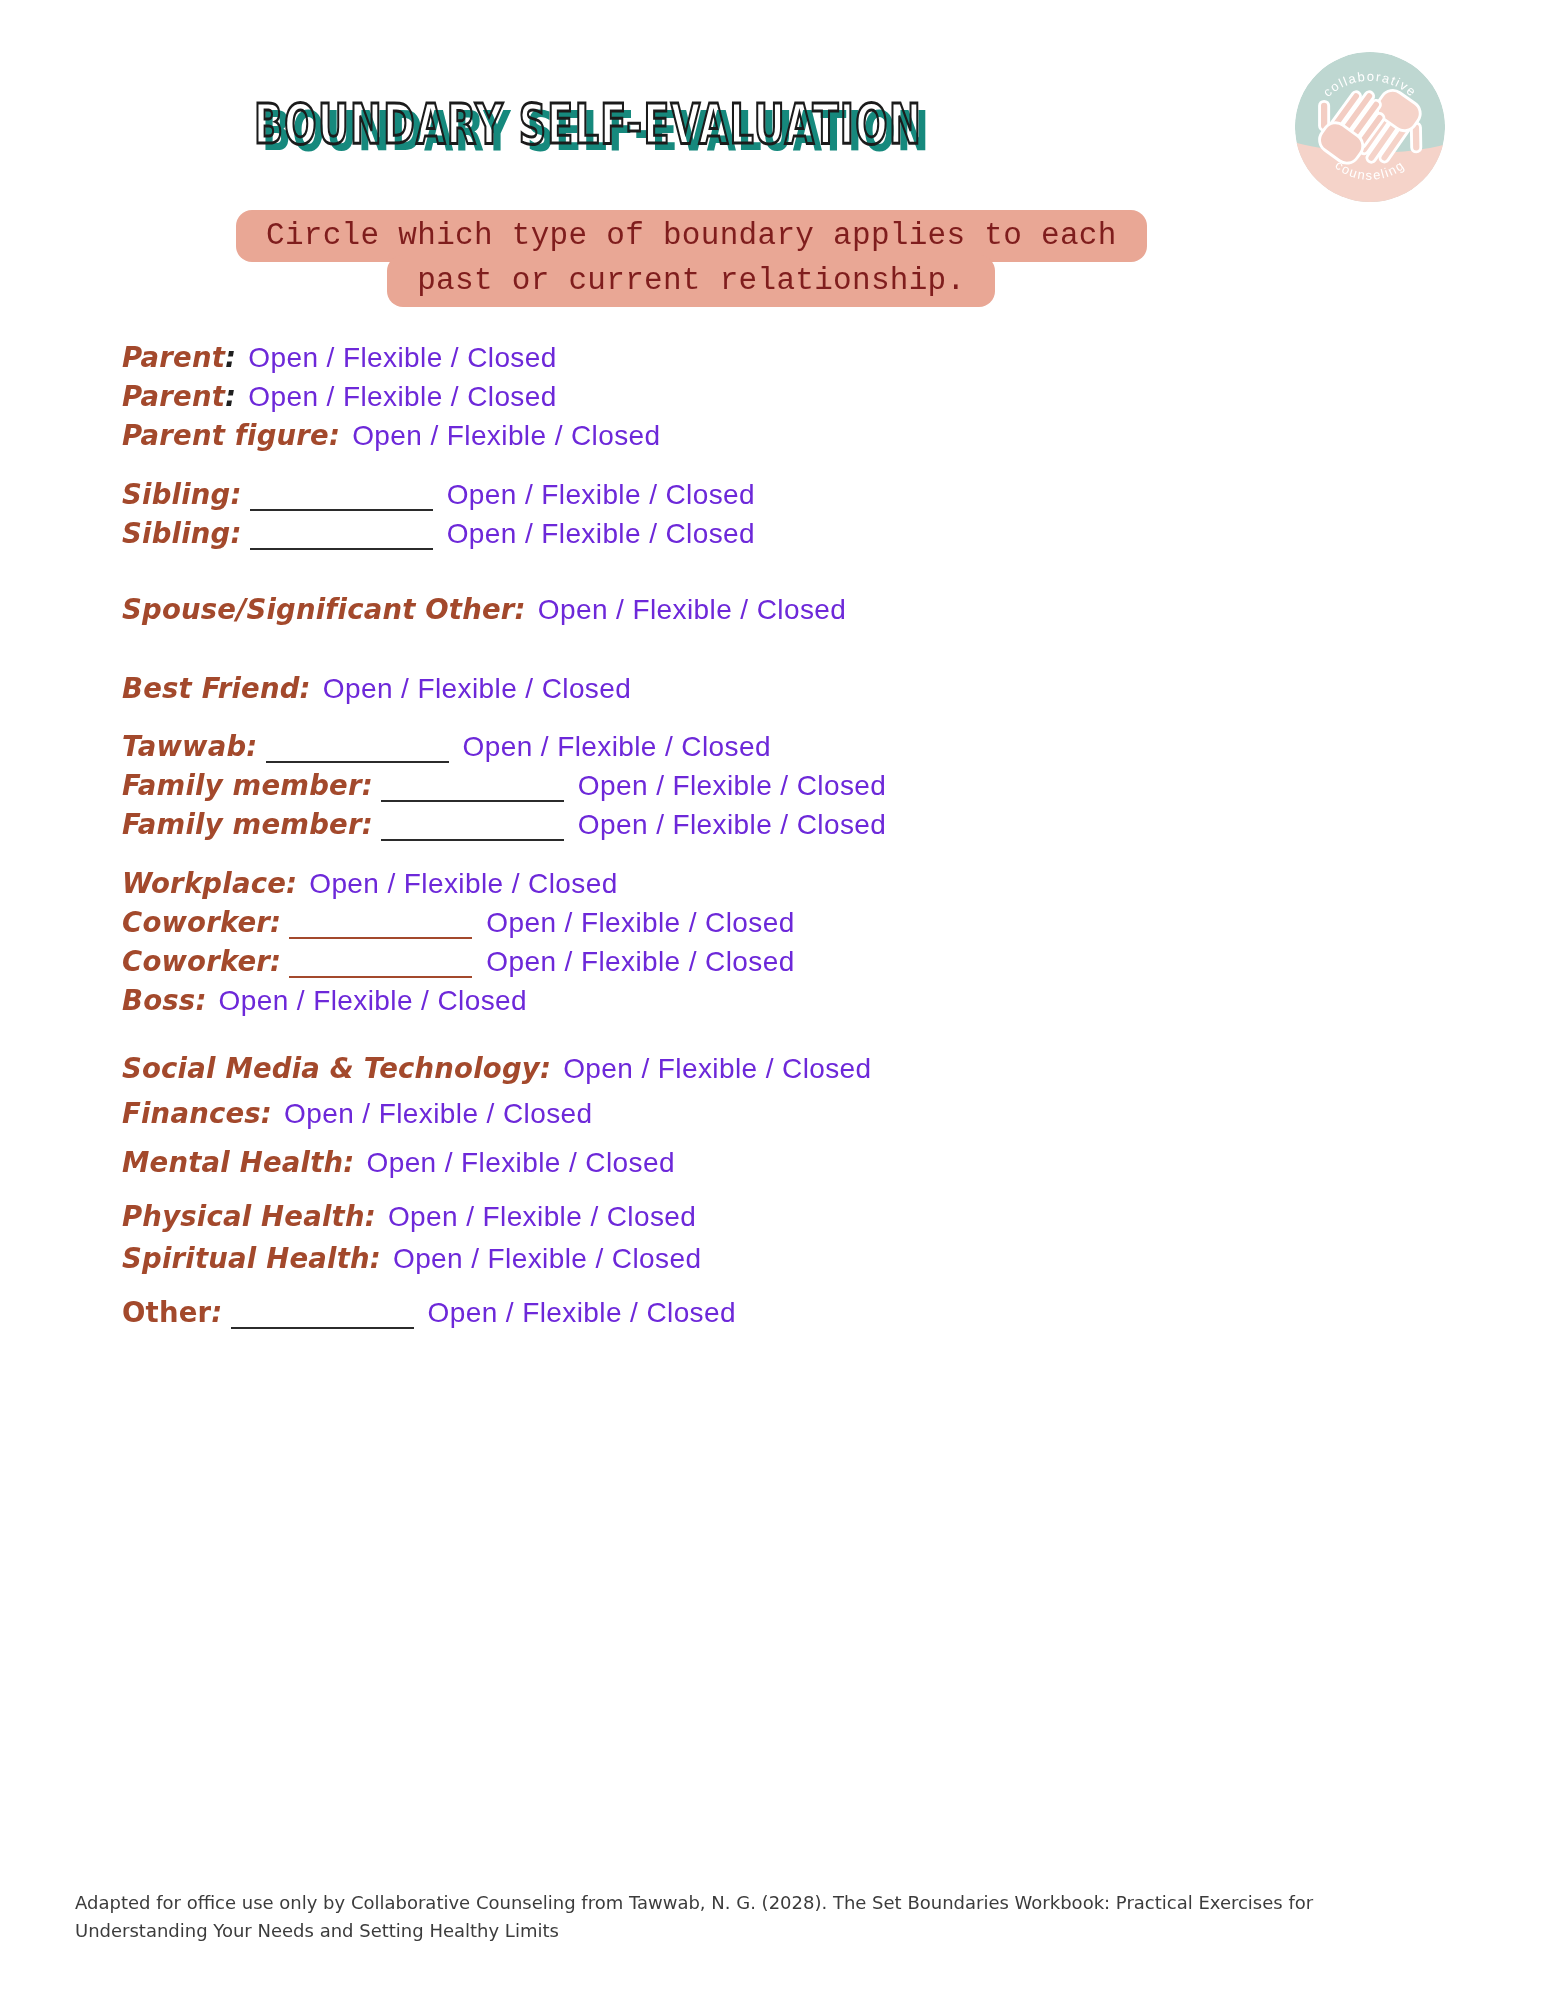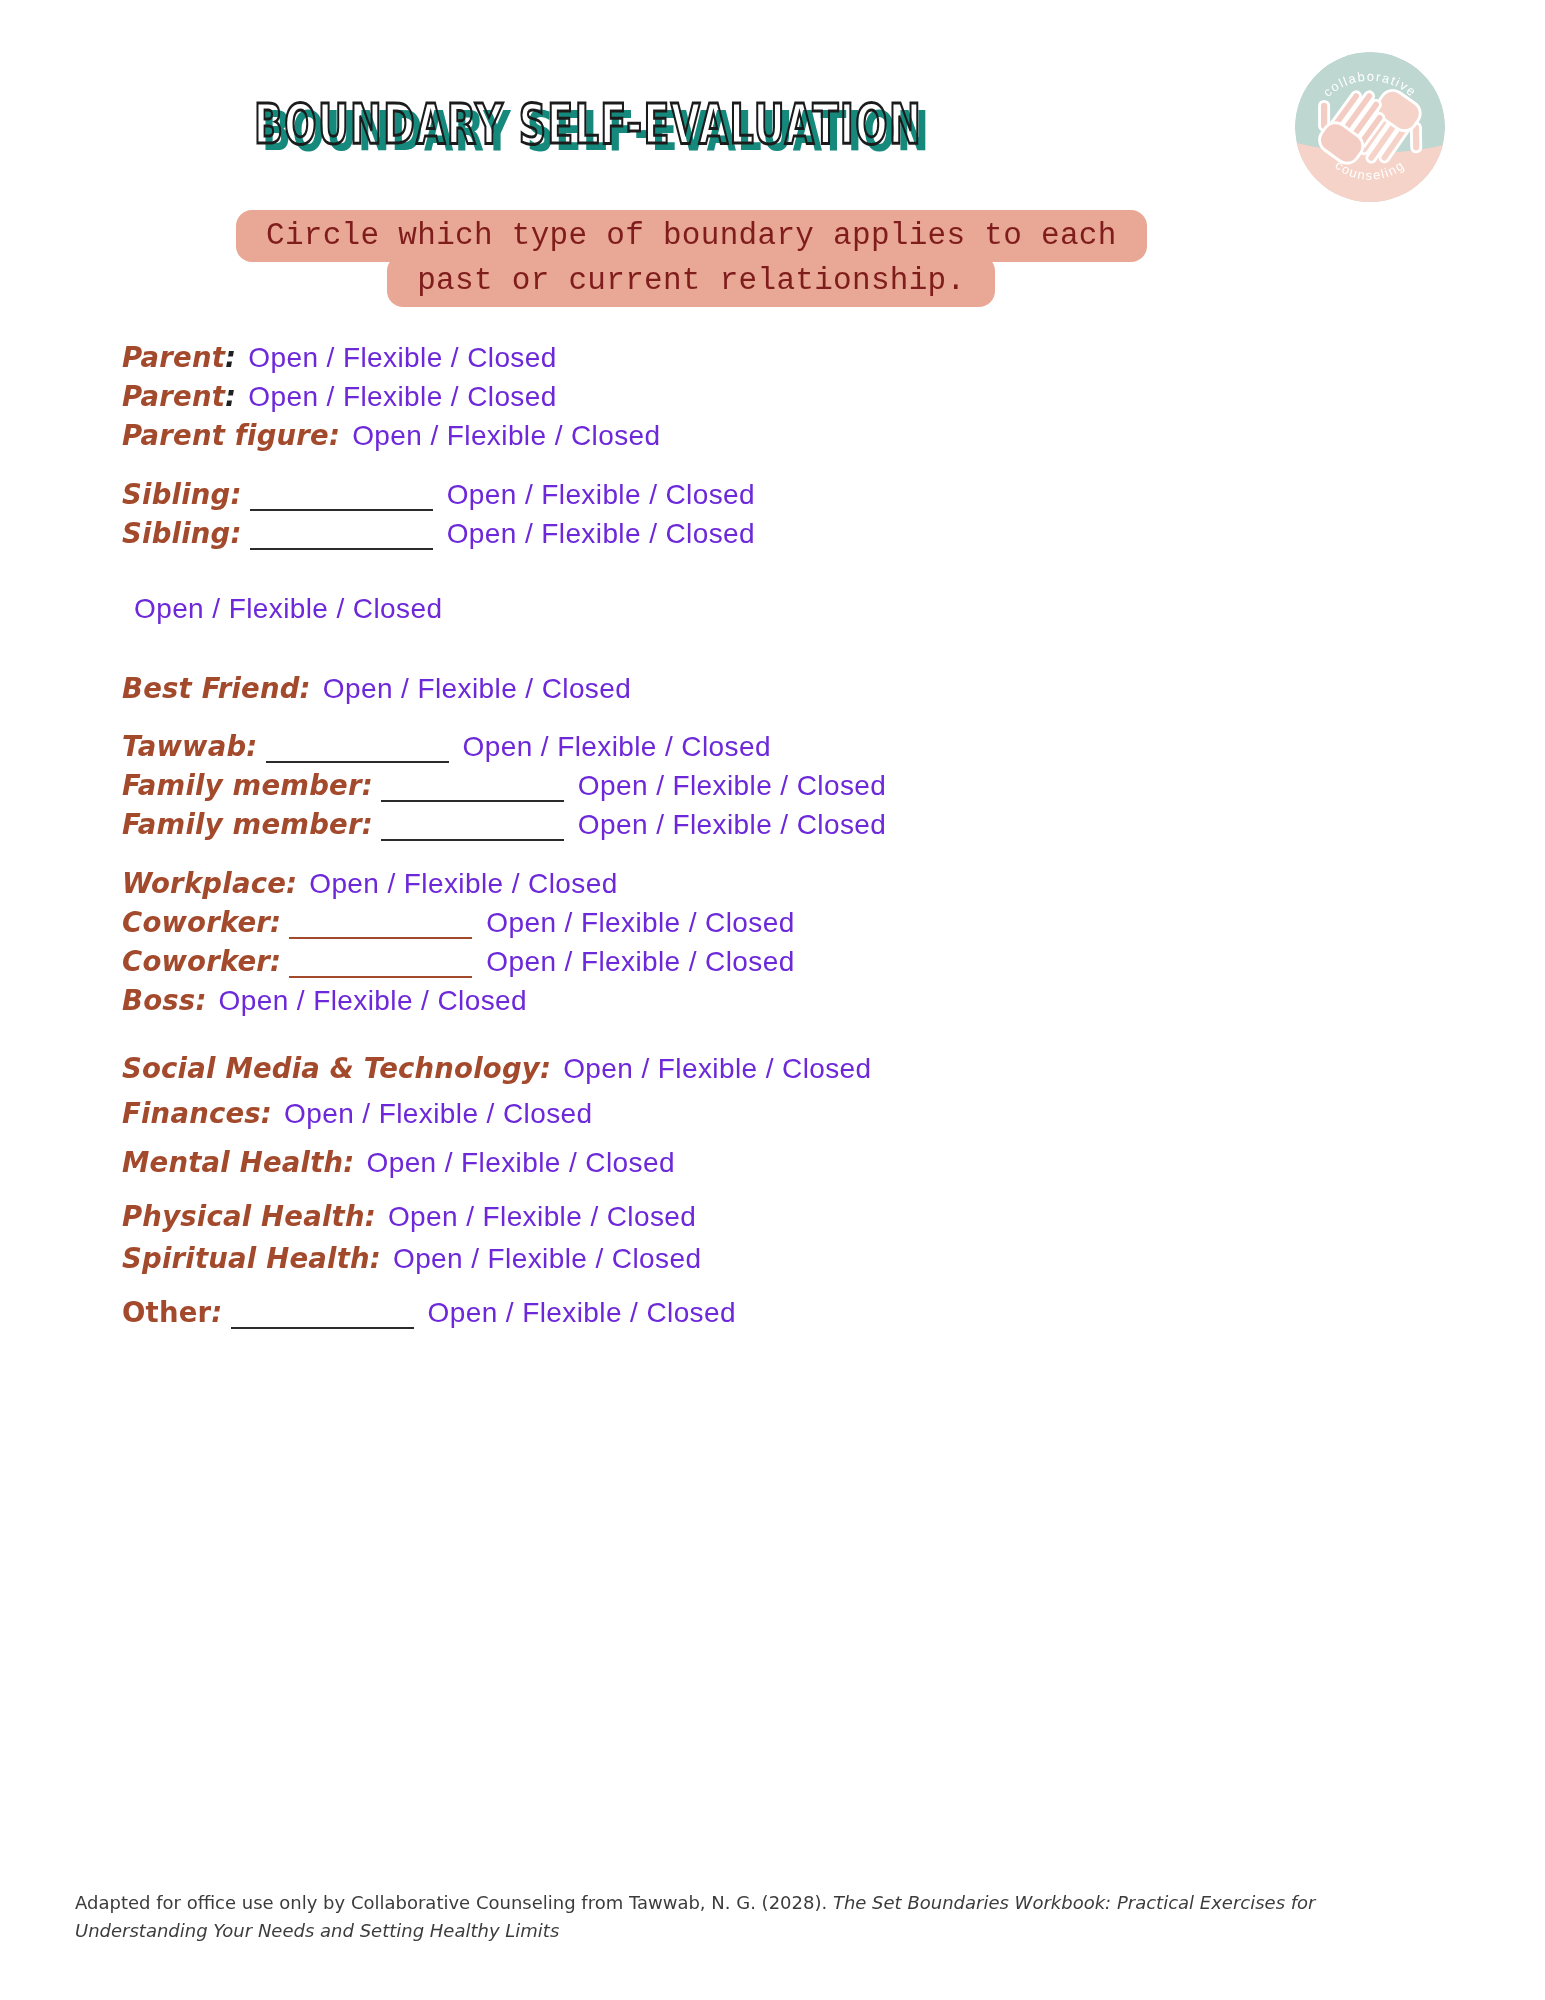--- a/index.html
+++ b/index.html
@@ -55,21 +55,21 @@
   .blank.rust { border-bottom-color:#A3492C; }
   .options {
     font-family:"Liberation Sans", sans-serif; font-weight:400;
     font-size:28px; color:#6d28d9; letter-spacing:0.4px; margin-left:12px;
   }
   .row .blank + .options { margin-left:2px; }
 
   
   .footer { position:absolute; left:75px; top:1889px; width:1420px;
     font-family:"DejaVu Sans", sans-serif; font-size:18px; line-height:28px; color:#3c3c3c; }
-  .footer .it { font-style:italic; }
+  .footer .it { }
 </style>
 </head>
 <body>
 
 <div class="page">
 
   <svg class="title-svg" width="760" height="110" aria-hidden="false">
     <text class="title-shadow" x="14" y="78" font-size="56" textLength="668" lengthAdjust="spacingAndGlyphs">BOUNDARY SELF-EVALUATION</text>
     <text class="title-outline" x="6" y="71" font-size="56" textLength="668" lengthAdjust="spacingAndGlyphs">BOUNDARY SELF-EVALUATION</text>
   </svg>
@@ -147,20 +147,21 @@
     </div>
 
     <div class="row">
       <span class="label"><span class="label-text">Sibling</span><span class="colon">:</span></span>
       <span class="blank"></span>
       <span class="options">Open / Flexible / Closed</span>
     </div>
   </div>
       <div class="group">
     <div class="row">
+      <span class="label"><span class="label-text">Spouse/Significant Other</span><span class="colon">:</span></span>
 
       <span class="options">Open / Flexible / Closed</span>
     </div>
   </div>
       <div class="group">
     <div class="row">
       <span class="label"><span class="label-text">Best Friend</span><span class="colon">:</span></span>
 
       <span class="options">Open / Flexible / Closed</span>
     </div>

